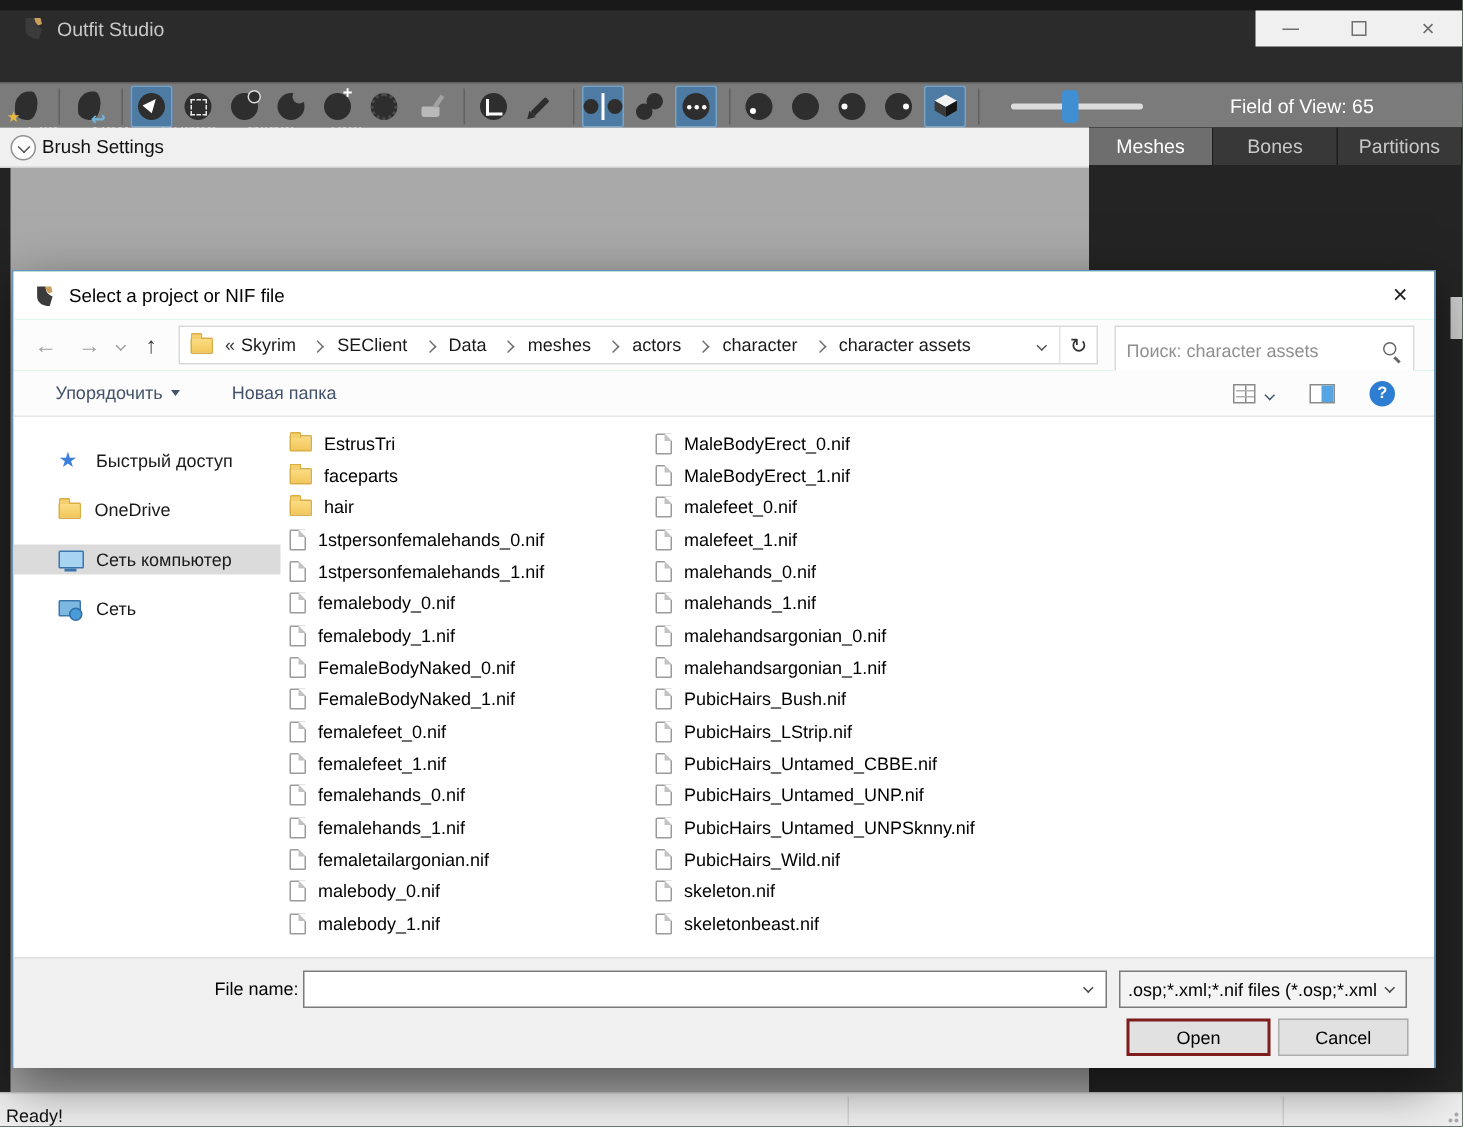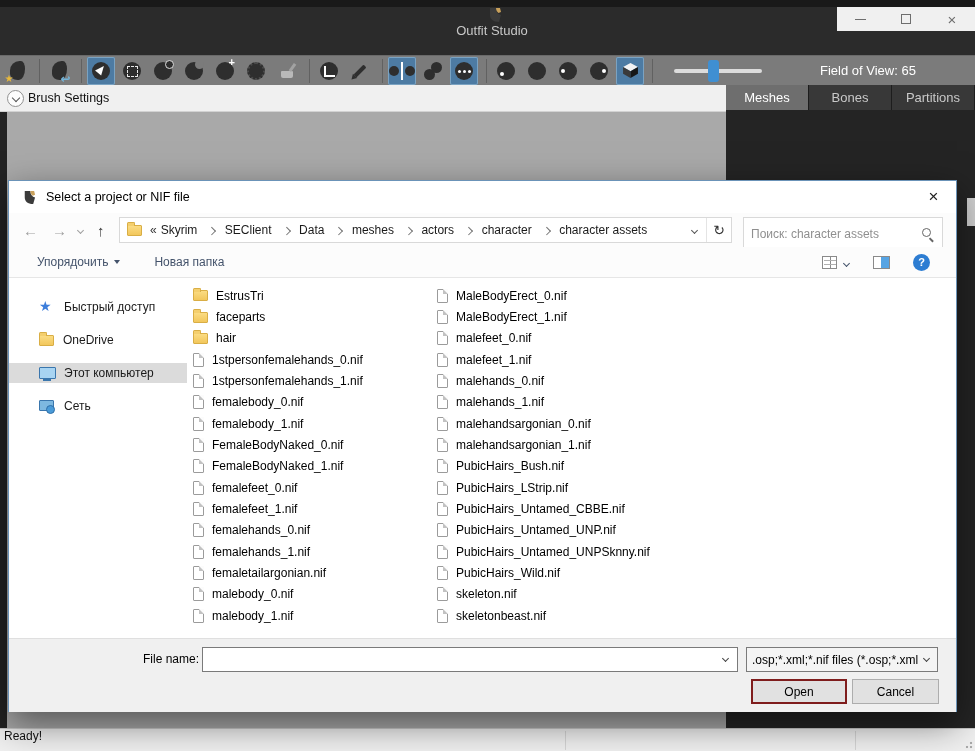--- a/index.html
+++ b/index.html
@@ -4,21 +4,21 @@
 <style>
   * { margin:0; padding:0; box-sizing:border-box; }
   html,body { background:#555; }
   body { font-family:"Liberation Sans","DejaVu Sans",sans-serif; }
   .app { position:relative; width:975px; height:751px; background:#2b2b2b; overflow:hidden;
          font-size:12px; color:#1a1a1a; }
 
   
   .top-strip { position:absolute; left:0; top:0; width:975px; height:7px; background:#191919; }
   .titlebar { position:absolute; left:0; top:7px; width:975px; height:24px; background:#2b2b2b;
-              display:flex; align-items:center;flex-direction:column; }
+              display:flex; align-items:center; }
   .app-logo { width:16px; height:16px; margin-left:13px; display:inline-block; }
   .title-text { color:#c8c8c8; font-size:13px; margin-left:9px; white-space:nowrap; }
   .win-controls { position:absolute; right:0; top:7px; width:138px; height:24px; background:#f0f0f0;
                   display:flex; }
   .wc { flex:1; display:flex; align-items:center; justify-content:center; color:#6e6e6e; }
   .wc-min { width:11px; height:1px; background:#6e6e6e; }
   .wc-max { width:10px; height:10px; border:1px solid #6e6e6e; }
   .wc-close { font-size:15px; line-height:1; }
 
   .menubar { position:absolute; left:0; top:31px; width:975px; height:24px; background:#2b2b2b;
@@ -96,21 +96,21 @@
   .right-panel { position:absolute; left:726px; top:85px; width:249px; height:643px; background:#242424; overflow:hidden; }
   .tabs { display:flex; height:25px; }
   .tab { flex:1; display:flex; align-items:center; justify-content:center; font-size:13px;
          background:#383838; color:#c9c9c9; border-right:1px solid #1d1d1d; white-space:nowrap; }
   .tab.active { background:#6e6e6e; color:#fff; }
   .panel-body { position:absolute; left:0; top:25px; right:0; bottom:0; background:#242424; }
   .panel-scroll { position:absolute; right:0; top:198px; width:8px; height:28px; background:#cfcfcf; }
 
   
   .statusbar { position:absolute; left:0; top:728px; width:975px; height:23px; background:#f0f0f0;
-               border-top:1px solid #c9c9c9; display:flex; align-items:flex-start; }
+               border-top:1px solid #c9c9c9; display:flex; align-items:flex-end; }
   .status-text { margin-left:4px; font-size:12px; color:#111; }
   .st-sep { position:absolute; top:2px; width:1px; height:19px; background:#d5d5d5; }
   .grip { position:absolute; right:2px; bottom:2px; width:10px; height:10px;
           background:
             radial-gradient(circle at 8px 8px, #aaa 1px, transparent 1.6px),
             radial-gradient(circle at 8px 4px, #aaa 1px, transparent 1.6px),
             radial-gradient(circle at 4px 8px, #aaa 1px, transparent 1.6px); }
 
   
   .dialog { position:absolute; left:8px; top:180px; width:949px; height:532px; background:#86efac;
@@ -420,21 +420,21 @@
             <span class="side-label">Быстрый доступ</span>
           </div>
 
           <div class="side-row">
             <span class="sic ic-folder"></span>
             <span class="side-label">OneDrive</span>
           </div>
 
           <div class="side-row selected">
             <span class="sic ic-computer"></span>
-            <span class="side-label">Этот компьютер</span>
+            <span class="side-label">Сеть компьютер</span>
           </div>
 
           <div class="side-row">
             <span class="sic ic-network"></span>
             <span class="side-label">Сеть</span>
           </div>
         </div>
       <div class="file-col col1">
 
           <div class="file-row">

